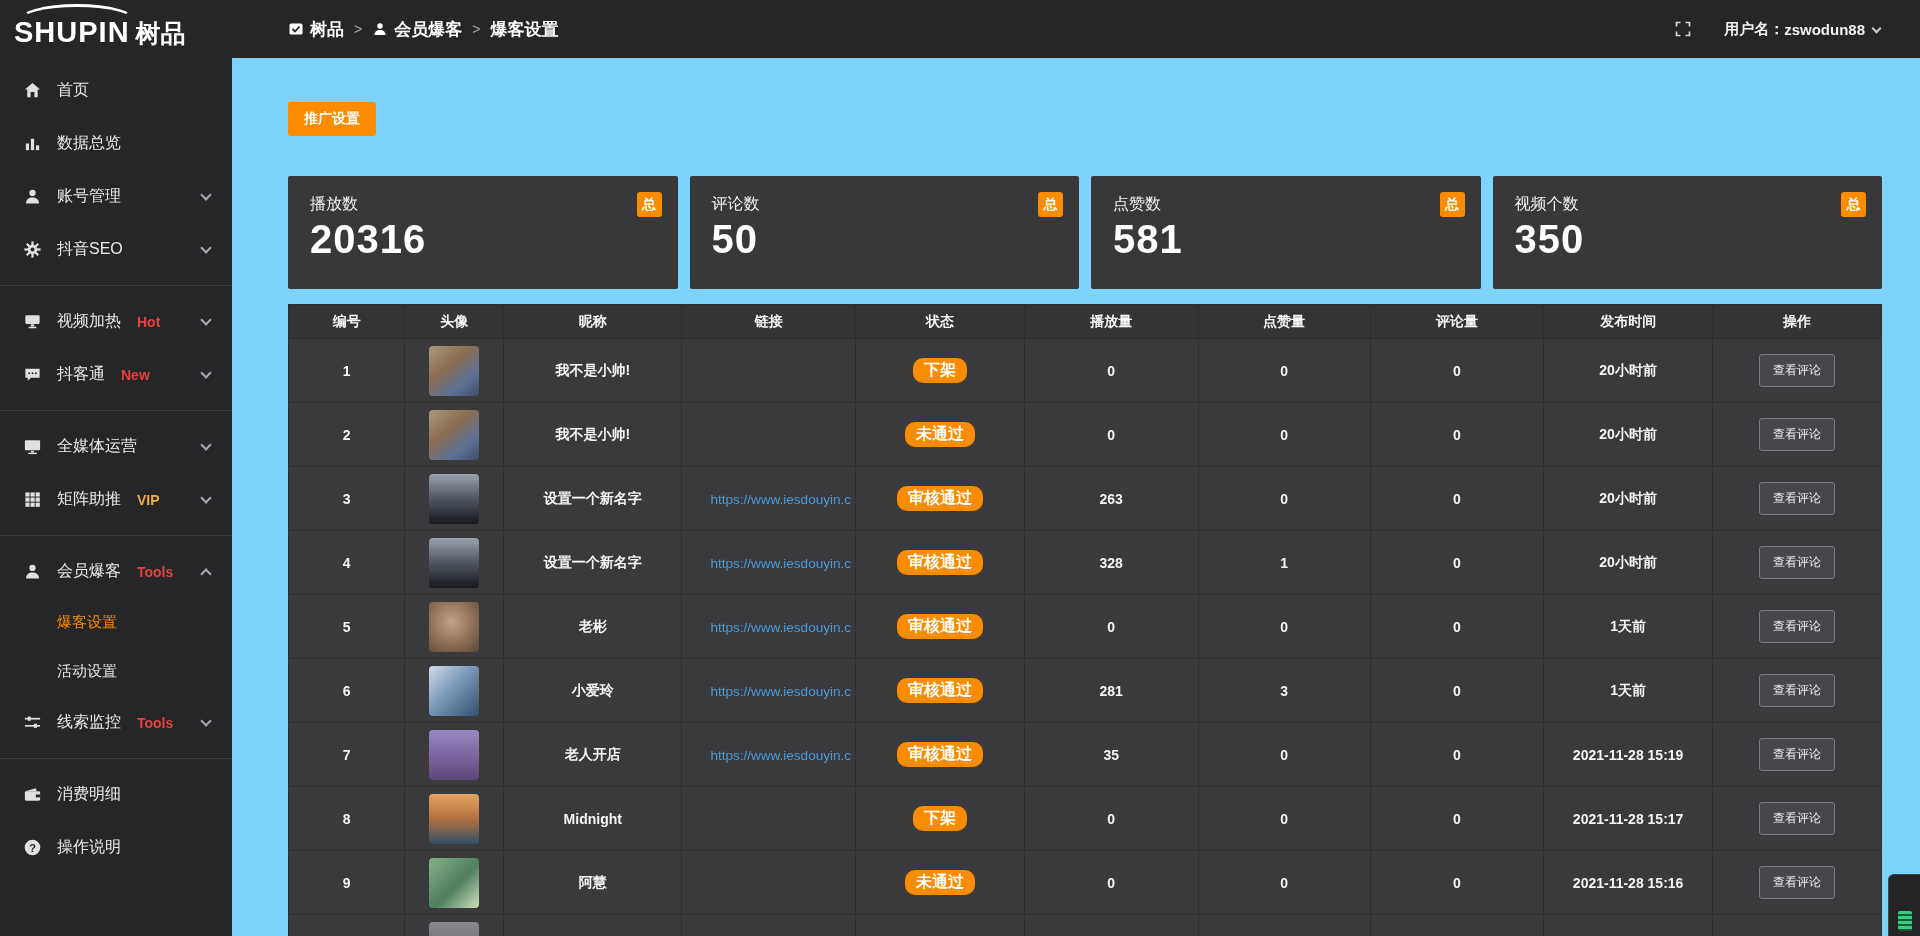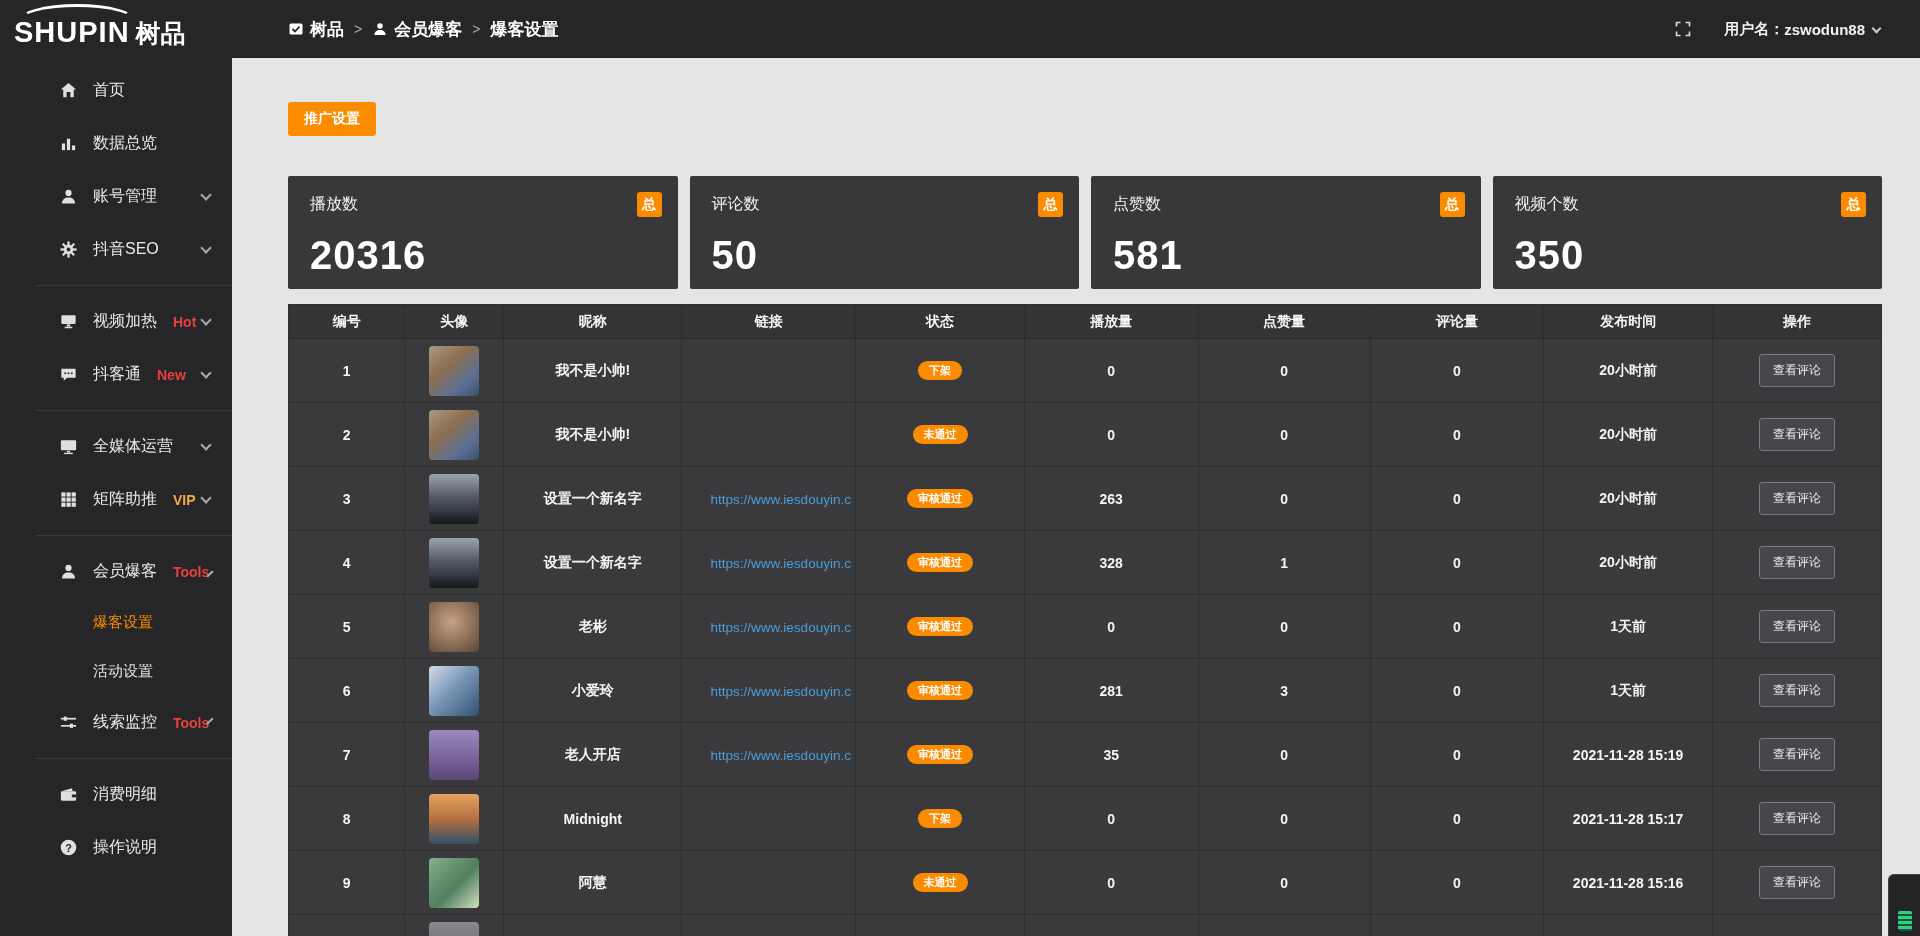--- a/index.html
+++ b/index.html
@@ -10,21 +10,21 @@
   }
   .app { display: flex; width: 1920px; height: 936px; }
 
   
   .sidebar { width: 232px; min-width: 232px; height: 936px; background: #262628; overflow: hidden; }
   .logo { position: relative; height: 58px; padding: 16px 0 0 14px; white-space: nowrap; cursor: pointer; }
   .logo-arc { position: absolute; top: 4px; left: 18px; width: 118px; height: 34px;
     border: 3px solid transparent; border-top: 3px solid #ffffff; border-radius: 50%; }
   .logo-en { font-size: 29px; font-weight: 900; letter-spacing: 1px; color: #fff; }
   .logo-cn { font-size: 25px; font-weight: 700; color: #fff; margin-left: 6px; }
-  .menu { padding-top: 6px; margin-left: 36px; }
+  .menu { padding-top: 6px; }
   .side-item { display: flex; align-items: center; height: 53px; padding: 0 22px; cursor: pointer; color: #e9e9e9; font-size: 16px; }
   .side-icon { width: 20px; height: 20px; margin-right: 15px; display: inline-flex; align-items: center; justify-content: center; flex: none; }
   .side-label { flex: none; }
   .side-badge { margin-left: 16px; font-size: 14px; font-weight: 700; }
   .badge-red { color: #e5413e; }
   .badge-gold { color: #efad43; }
   .chev { width: 8px; height: 8px; border-right: 2px solid #a8a8ad; border-bottom: 2px solid #a8a8ad;
     transform: rotate(45deg); margin-left: auto; margin-top: -4px; }
   .chev.up { transform: rotate(-135deg); margin-top: 4px; }
   .side-sub { display: flex; align-items: center; height: 49px; padding-left: 57px; font-size: 15px; color: #e2e2e2; cursor: pointer; }
@@ -36,50 +36,50 @@
   .topbar { height: 58px; background: #262628; display: flex; align-items: center; justify-content: space-between; padding: 0 40px 0 56px; }
   .breadcrumb { display: flex; align-items: center; font-size: 17px; font-weight: 700; color: #ffffff; }
   .crumb { display: flex; align-items: center; cursor: pointer; }
   .crumb-icon { display: inline-flex; margin-right: 6px; }
   .crumb-sep { color: #aaaaaa; font-size: 14px; font-weight: 400; margin: 0 10px; }
   .topbar-right { display: flex; align-items: center; gap: 33px; }
   .fs-btn { display: inline-flex; cursor: pointer; }
   .user-chip { display: flex; align-items: center; font-size: 15px; font-weight: 700; color: #f2f2f2; cursor: pointer; }
   .user-chip .chev { margin-left: 8px; margin-top: -2px; border-color: #cccccc; width: 7px; height: 7px; }
 
-  .content { flex: 1; background: #e5e5e5; padding: 44px 38px 0 56px; overflow: hidden; }
+  .content { flex: 1; background: #7dd3fc; padding: 44px 38px 0 56px; overflow: hidden; }
   .promo-btn { background: #fb8b00; color: #fff; border: none; border-radius: 3px; font-size: 14px; font-weight: 700;
     padding: 8px 16px; cursor: pointer; font-family: inherit; }
 
   
   .stats { display: grid; grid-template-columns: repeat(4, 1fr); gap: 12px; margin-top: 40px; }
   .stat-card { position: relative; background: #38383b; border-radius: 2px; height: 113px; padding: 18px 22px; }
   .stat-label { font-size: 16px; color: #f2f2f2; }
   .stat-badge { position: absolute; top: 16px; right: 16px; width: 25px; height: 25px; background: #fb8b00; color: #fff;
     font-size: 14px; font-weight: 700; border-radius: 3px; display: flex; align-items: center; justify-content: center; }
-  .stat-value { font-size: 40px; font-weight: 600; color: #ffffff; margin-top: 18px; letter-spacing: 1px; }
+  .stat-value { font-size: 40px; font-weight: 600; color: #ffffff; margin-top: 2px; letter-spacing: 1px; }
 
   
   .table-wrap { margin-top: 15px; }
   table { width: 100%; border-collapse: collapse; table-layout: fixed; background: #3a3a3d; }
   th, td { border: 1px solid #2e2e31; text-align: center; vertical-align: middle; overflow: hidden; white-space: nowrap; }
   thead th { height: 34px; background: #343437; font-size: 14px; font-weight: 700; color: #f5f5f5; }
   tbody td { height: 64px; font-size: 14px; font-weight: 700; color: #f5f5f5; }
   td.link-cell { font-weight: 400; }
   .cell-link { color: #4a9cdb; font-size: 13.5px; text-decoration: none; cursor: pointer; padding-left: 24px; }
   .avatar { width: 50px; height: 50px; border-radius: 4px; margin: 0 auto; }
   .av-boy    { background: linear-gradient(140deg, #a79a82 0%, #8d6f50 38%, #5d7094 72%, #3e4e6e 100%); }
   .av-sky    { background: linear-gradient(180deg, #9aa3ae 0%, #555c68 45%, #16181d 100%); }
   .av-elder  { background: radial-gradient(circle at 45% 40%, #c7a284 0%, #8d6f58 55%, #5a4638 100%); }
   .av-blue   { background: linear-gradient(135deg, #d4dce8 0%, #7b98b8 45%, #31506f 100%); }
   .av-purple { background: linear-gradient(180deg, #988ac0 0%, #776099 60%, #594777 100%); }
   .av-sunset { background: linear-gradient(180deg, #e6a260 0%, #b4703f 50%, #315068 100%); }
   .av-green  { background: linear-gradient(135deg, #86b08c 0%, #4f7f5e 55%, #cfe0bd 100%); }
   .av-gray   { background: linear-gradient(180deg, #8a8a8e 0%, #5a5a5e 100%); }
-  .status-tag { display: inline-block; background: #fb8b00; color: #fff; font-size: 11px; font-weight: 700;
+  .status-tag { display: inline-block; background: #fb8b00; color: #fff; font-size: 16px; font-weight: 700;
     padding: 2px 11px; border-radius: 10px; }
   .action-btn { background: #47474b; color: #f0f0f0; border: 1px solid #7a7a80; border-radius: 3px;
     font-size: 12px; font-weight: 400; padding: 7px 13px; cursor: pointer; font-family: inherit; }
 
   
   .float-widget { position: fixed; right: 0; bottom: 0; width: 32px; height: 62px; background: #242427;
     border: 1px solid #404045; border-right: none; border-bottom: none; border-radius: 6px 0 0 0;
     display: flex; align-items: flex-end; justify-content: center; padding-bottom: 5px; cursor: pointer; }
   .float-widget-bars { width: 14px; height: 20px; border-radius: 2px;
     background: repeating-linear-gradient(180deg, #35d07f 0 3px, #17593a 3px 5px); }

